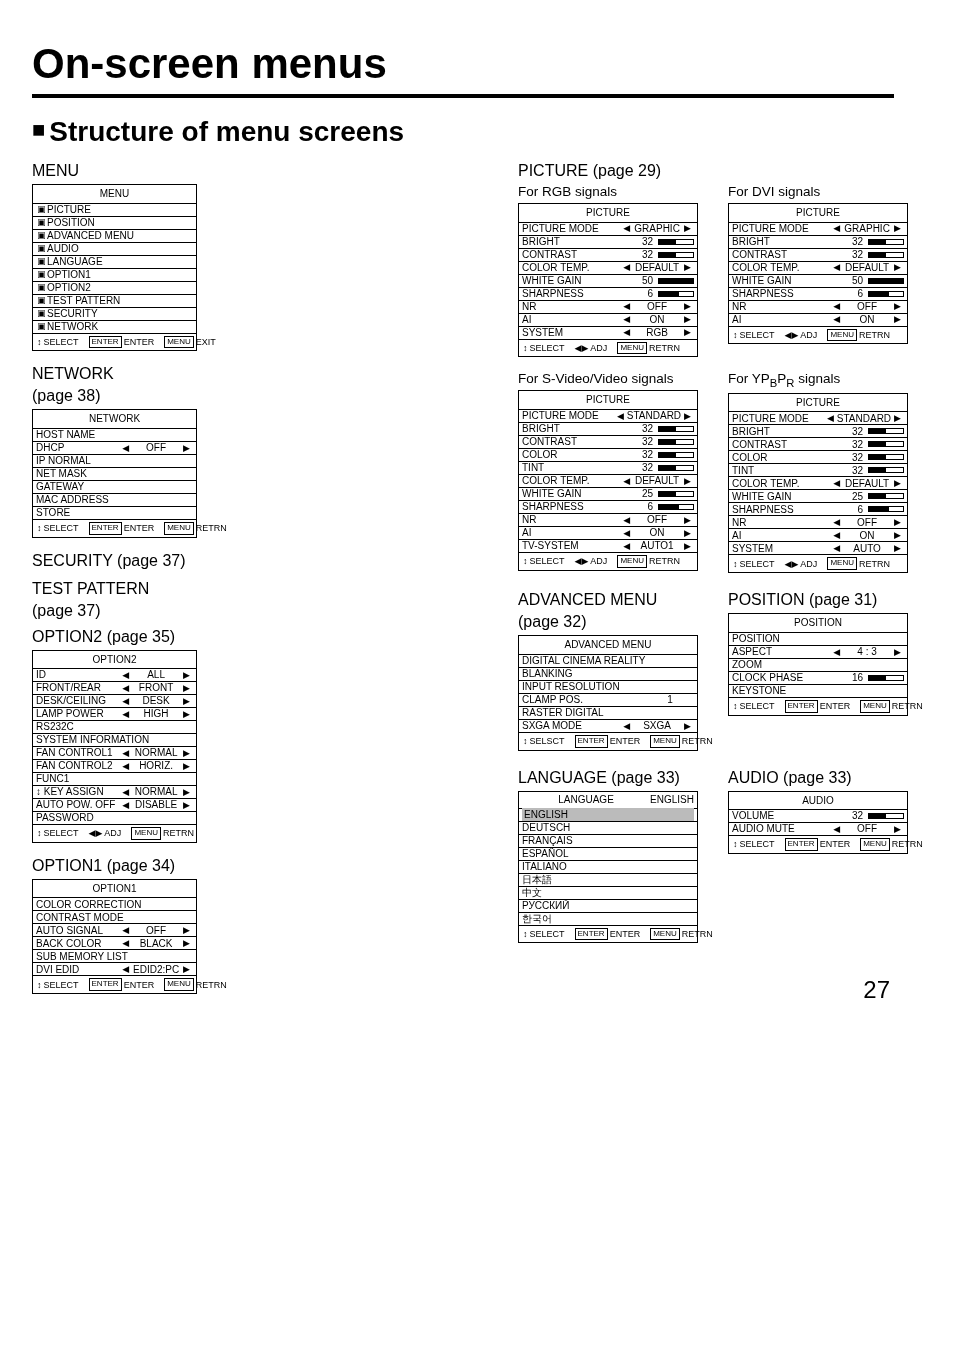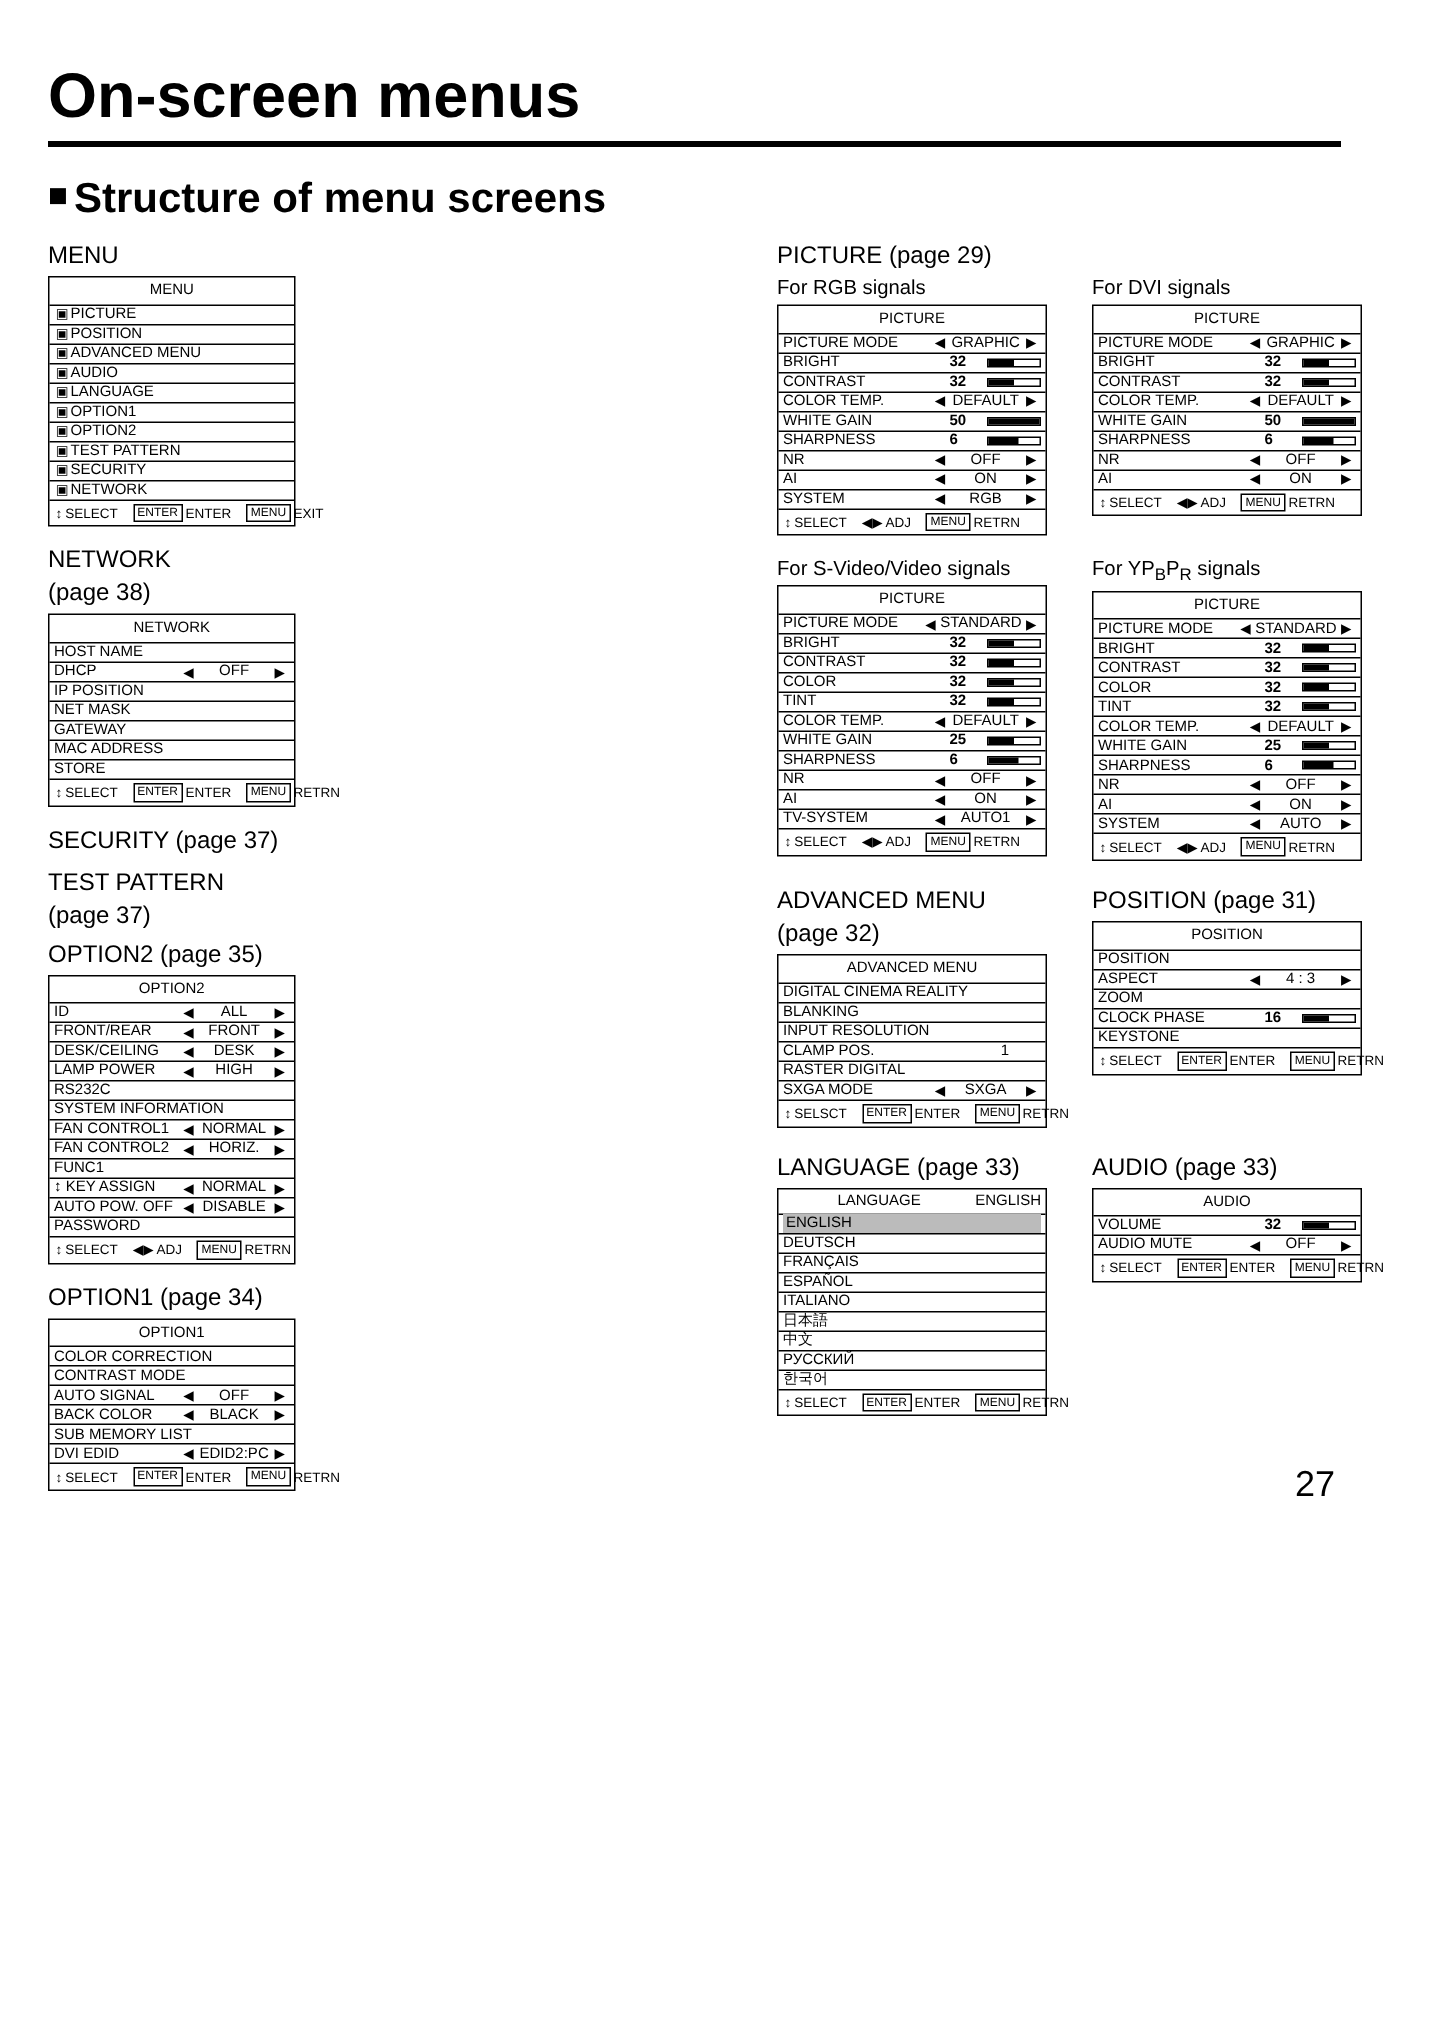--- a/index.html
+++ b/index.html
@@ -19,21 +19,21 @@
   .menu-box { border: 1px solid #000; font-size: 10px; line-height: 1.35; background: #fff; width: 180px; }
   .menu-box.small { width: 165px; }
   .menu-title { text-align: center; font-weight: normal; padding: 2px 0; border-bottom: 0; }
   .m-row { display: flex; align-items: center; border-top: 1px solid #000; padding: 0 3px; height: 13px; }
   .m-row.noborder { border-top: none; }
   .m-row .lbl { flex: 1; }
   .m-row .val { text-align: center; min-width: 48px; }
   .m-row .tri { font-size: 9px; padding: 0 3px; }
   .m-row .bar { display: inline-block; width: 36px; height: 6px; border:1px solid #000; position: relative; vertical-align: middle; margin-left:3px;}
   .m-row .bar .fill { position:absolute; left:0; top:0; bottom:0; background:#000; }
-  .m-row .num { min-width: 20px; text-align:left; margin-right:2px;font-weight:bold;}
+  .m-row .num { min-width: 20px; text-align:right; margin-right:2px;}
   .footer-row { display:flex; gap:10px; justify-content:flex-start; padding: 2px 4px; font-size:9px; border-top:1px solid #000;}
   .footer-row span { display:inline-flex; align-items:center; gap:2px; }
   .boxed { border:1px solid #000; padding:0 2px; font-size:8px; }
   .upd { font-size:9px; }
   .page-num { position:absolute; bottom: 10px; right: 64px; font-size: 24px; }
   .icon { display:inline-block; width:11px; text-align:center; font-size:9px; }
   .highlight { background: #bbb; color:#000; padding:0 2px; display:block; }
 </style>
 </head>
 <body>
@@ -118,21 +118,21 @@
             <div class="m-row">
               <span class="lbl">HOST NAME</span>
             </div>
             <div class="m-row">
               <span class="lbl">DHCP</span>
               <span class="tri">◀</span>
               <span class="val">OFF</span>
               <span class="tri">▶</span>
             </div>
             <div class="m-row">
-              <span class="lbl">IP POSITION</span>
+              <span class="lbl">IP NORMAL</span>
             </div>
             <div class="m-row">
               <span class="lbl">NET MASK</span>
             </div>
             <div class="m-row">
               <span class="lbl">GATEWAY</span>
             </div>
             <div class="m-row">
               <span class="lbl">MAC ADDRESS</span>
             </div>

